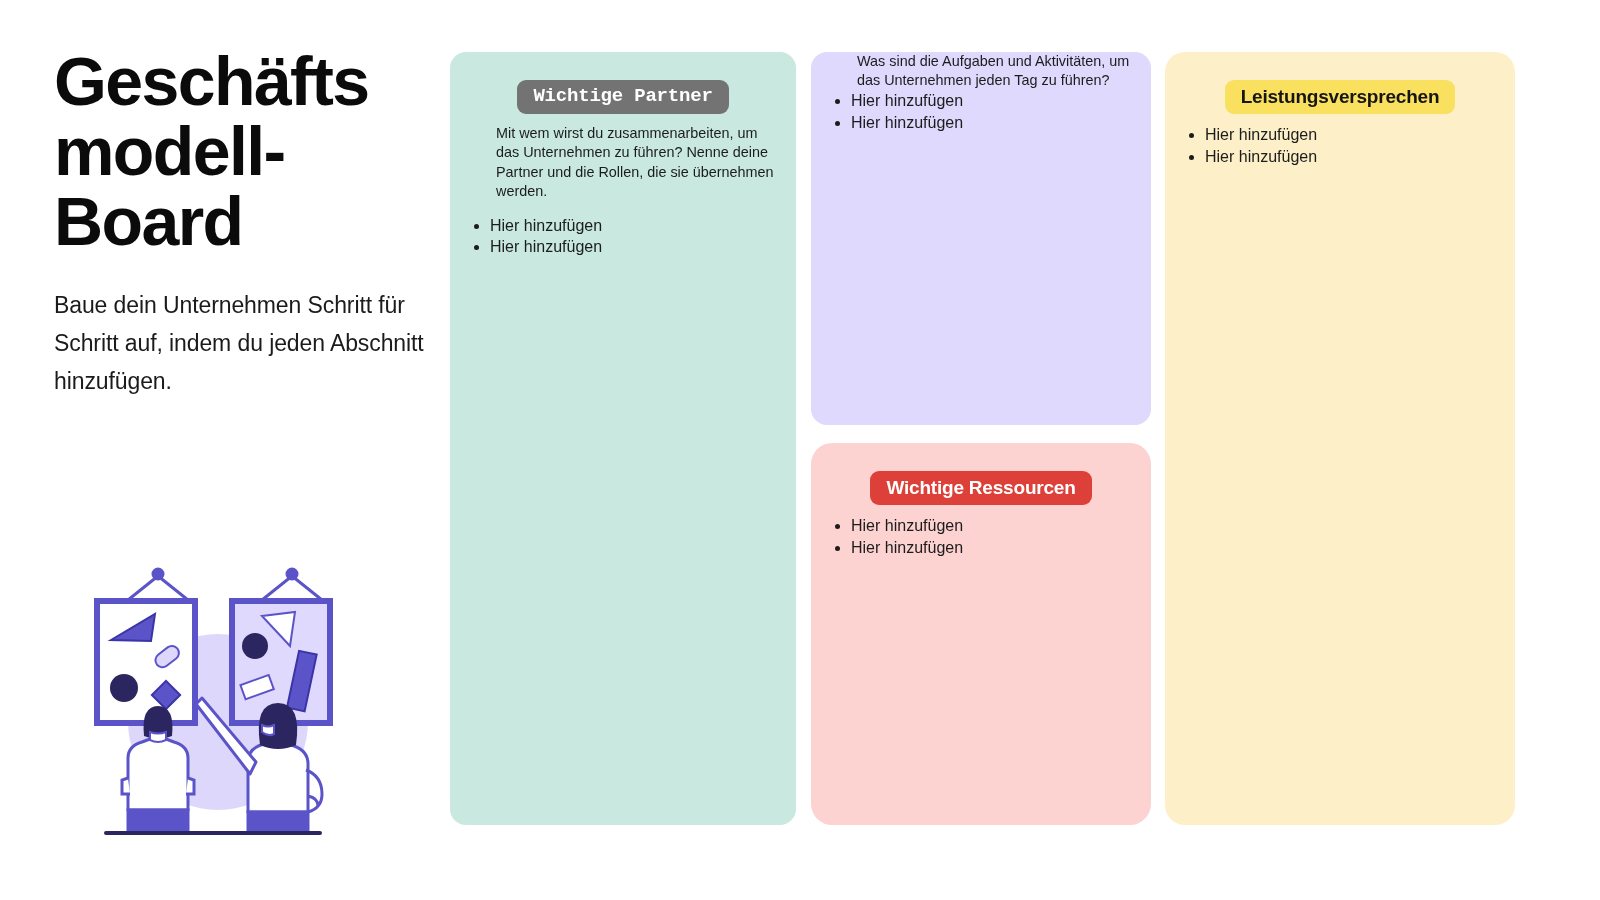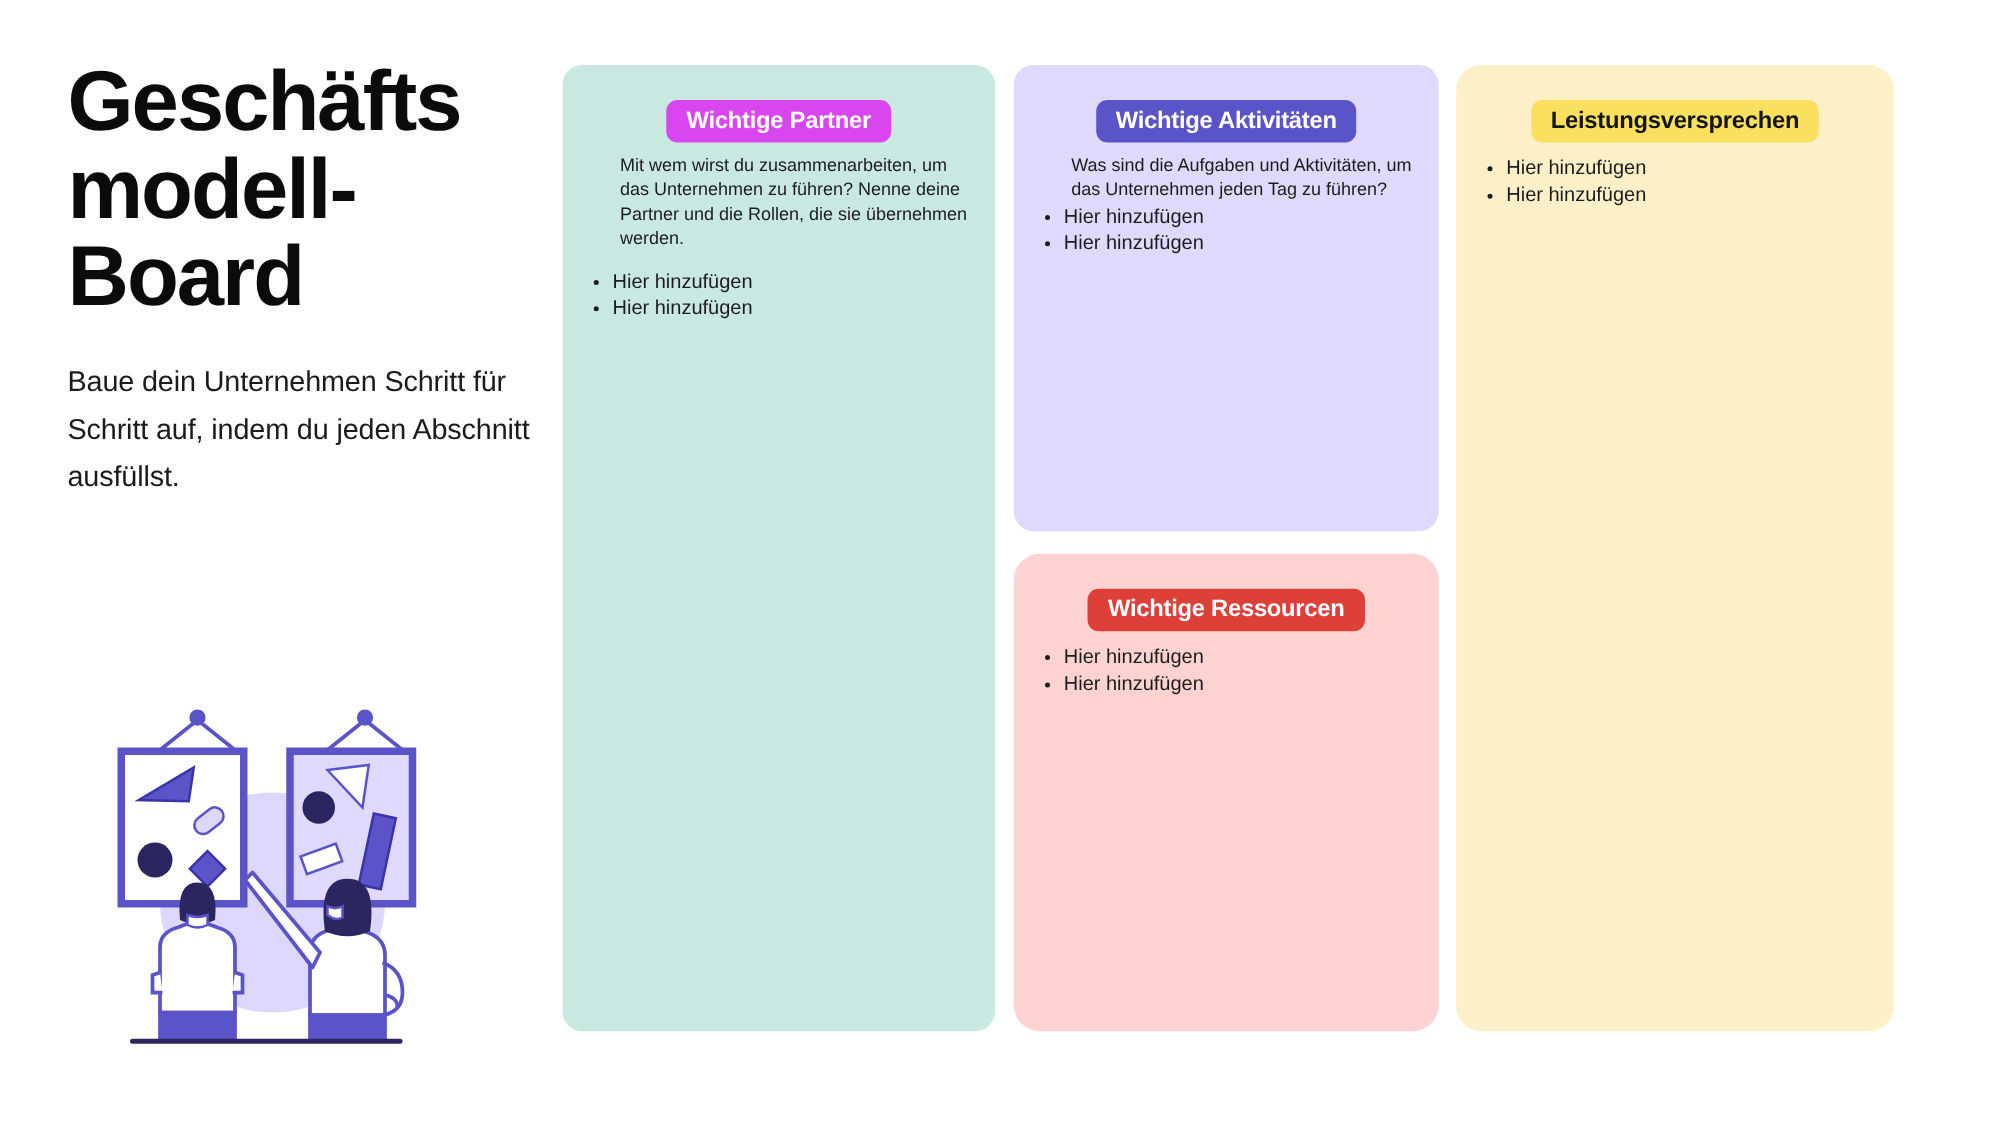--- a/index.html
+++ b/index.html
@@ -92,21 +92,21 @@
     color: #1c1c1c;
   }
   .card-list li { margin: 0; padding: 0; }
   .spacer-gap { height: 14px; }
 
   
   #card-partners {
     left: 450px; top: 52px; width: 346px; height: 773px;
     background: #c9e9e0;
   }
-  #badge-partners { background: #d946ef; color: #ffffff; }
+  #badge-partners { background: #737373; color: #ffffff; font-family: Liberation Mono, monospace; }
 
   
   #card-activities {
     left: 811px; top: 52px; width: 340px; height: 373px;
     background: #ded9fd;
   }
   #badge-activities { background: #5b54c9; color: #ffffff; }
 
   
   #card-resources {
@@ -128,21 +128,21 @@
 <body>
 
 <div id="page">
 
   <div class="intro">
     <h1 class="intro-title">
       <span>Geschäfts</span><br>
       <span>modell-</span><br>
       <span>Board</span>
     </h1>
-    <p class="intro-sub">Baue dein Unternehmen Schritt für Schritt auf, indem du jeden Abschnitt ausfüllst.</p>
+    <p class="intro-sub">Baue dein Unternehmen Schritt für Schritt auf, indem du jeden Abschnitt hinzufügen.</p>
   </div>
 
   <div class="illustration">
     <svg viewBox="0 0 290 300" xmlns="http://www.w3.org/2000/svg">
 
       <ellipse cx="152" cy="182" rx="90" ry="88" fill="#ddd8fb"></ellipse>
       <g fill="none" stroke="#5b54c9" stroke-width="3" stroke-linejoin="round" stroke-linecap="round">
 
         <path d="M62 60 L92 36 L122 60"></path>
         <circle cx="92" cy="34" r="5" fill="#5b54c9"></circle>
@@ -208,23 +208,20 @@
       <p class="card-desc">Mit wem wirst du zusammenarbeiten, um das Unternehmen zu führen? Nenne deine Partner und die Rollen, die sie übernehmen werden.</p>
       <div class="spacer-gap"></div>
       <ul class="card-list">
         <li>Hier hinzufügen</li>
         <li>Hier hinzufügen</li>
       </ul>
     </div>
   </div>
 
   <div class="card" id="card-activities">
-    <div class="badge-row">
-      <span class="badge" id="badge-activities">Wichtige Aktivitäten</span>
-    </div>
     <div class="card-inner">
       <p class="card-desc">Was sind die Aufgaben und Aktivitäten, um das Unternehmen jeden Tag zu führen?</p>
       <ul class="card-list">
         <li>Hier hinzufügen</li>
         <li>Hier hinzufügen</li>
       </ul>
     </div>
   </div>
 
   <div class="card" id="card-resources">

